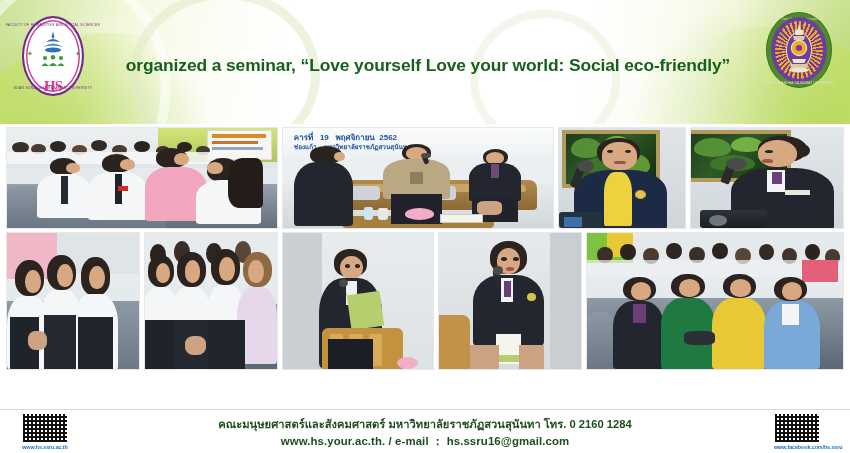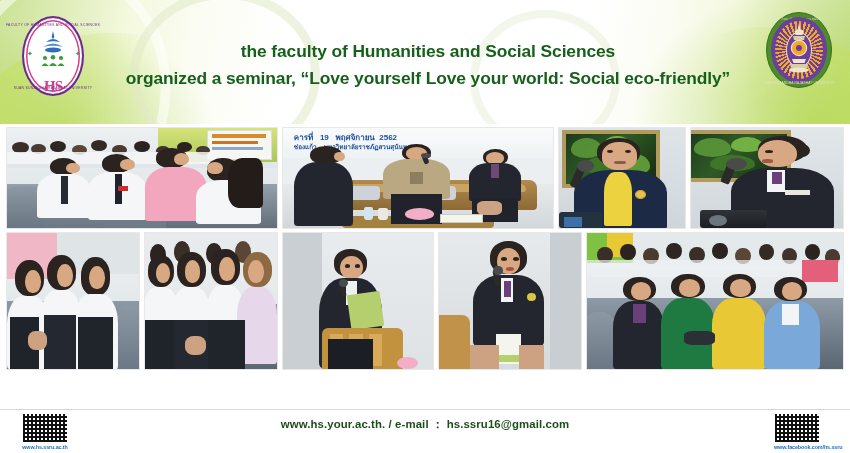--- a/index.html
+++ b/index.html
@@ -249,21 +249,20 @@
         <path d="M11 11 Q15 4.8 19 11 Z" fill="#3a9d3a"></path>
         <path d="M19.5 11 Q23 5.5 26.5 11 Z" fill="#3a9d3a"></path>
       </svg>
       <div class="hs-text">HS</div>
       <div class="hs-arc-bot">SUAN SUNANDHA RAJABHAT UNIVERSITY</div>
       <span class="hs-dot" style="left:5px; top:36px;">✦</span>
       <span class="hs-dot" style="right:5px; top:36px;">✦</span>
     </div>
 
     <div class="title-block">
-      <div class="title-line">the faculty of Humanities and Social Sciences</div>
       <div class="title-line l3">organized a seminar, “Love yourself Love your world: Social eco-friendly”</div>
     </div>
 
     <div class="logo-ssru">
       <div class="ssru-ring"></div>
       <div class="ssru-micro">มหาวิทยาลัยราชภัฏสวนสุนันทา</div>
       <div class="ssru-ring2"></div>
       <div class="ssru-rays"></div>
       <div class="ssru-inner"></div>
       <svg class="ssru-crown" width="30" height="54" viewBox="0 0 30 54">
@@ -576,20 +575,21 @@
   </div>
 
   <div class="footer">
 
     <div class="qr left">
       <div class="qr-img"></div>
       <div class="qr-cap">www.hs.ssru.ac.th</div>
     </div>
 
     <div class="foot-lines">
+      <div class="foot-th">คณะมนุษยศาสตร์และสังคมศาสตร์ มหาวิทยาลัยราชภัฏสวนสุนันทา โทร. 0 2160 1284</div>
       <div class="foot-en">www.hs.your.ac.th.  /  e-mail ： hs.ssru16@gmail.com</div>
     </div>
 
     <div class="qr right">
       <div class="qr-img"></div>
       <div class="qr-cap">www.facebook.com/hs.ssru</div>
     </div>
   </div>
 
 </div>

